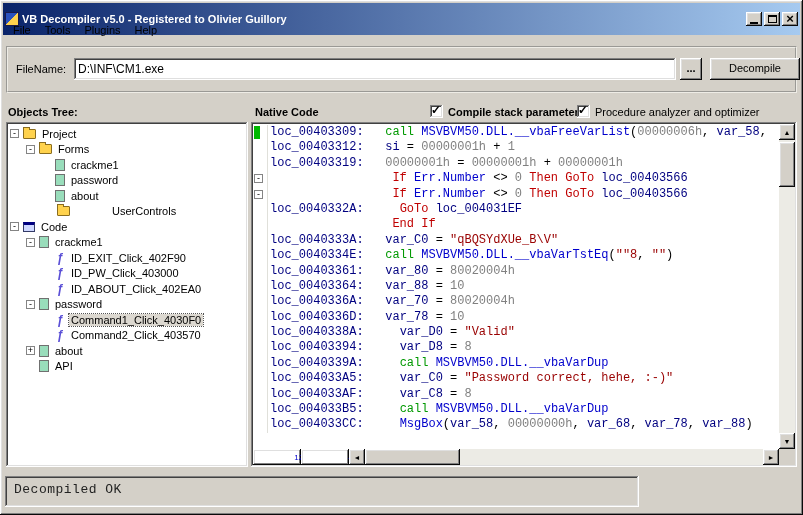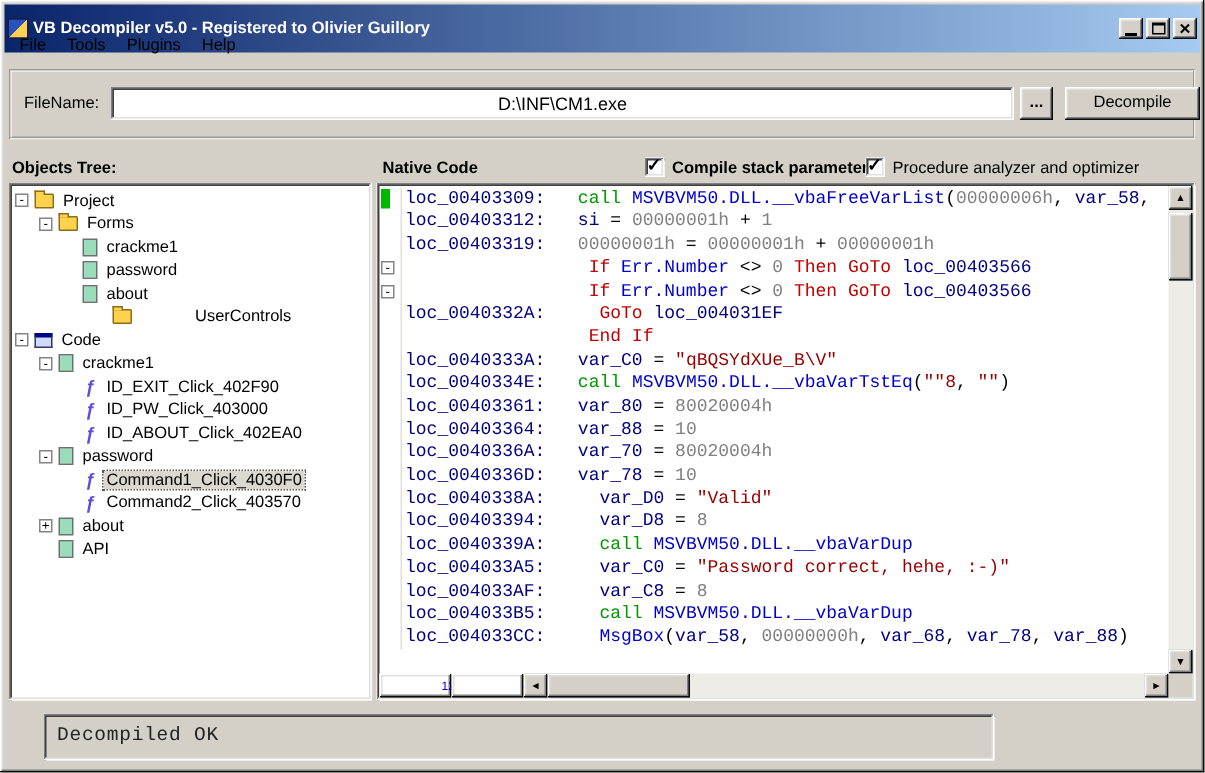--- a/index.html
+++ b/index.html
@@ -28,21 +28,21 @@
 
   
   .menubar{position:absolute;left:3px;top:22px;width:717px;height:19px;display:flex;padding-left:3px;}
   .menu-item{padding:2px 7px;cursor:default;}
 
   
   .filegroup{position:absolute;left:6px;top:46px;width:791px;height:47px;border:2px groove #eeece6;}
   .filelabel{position:absolute;left:8px;top:15px;}
   .fileinput{position:absolute;left:66px;top:10px;width:602px;height:22px;border:none;outline:none;
     background:#fff;padding:2px 4px;font-family:"Liberation Sans",sans-serif;font-size:12px;
-    box-shadow:inset -1px -1px #ffffff,inset 1px 1px #808080,inset -2px -2px #dfdfdf,inset 2px 2px #404040;text-align:center;}
+    box-shadow:inset -1px -1px #ffffff,inset 1px 1px #808080,inset -2px -2px #dfdfdf,inset 2px 2px #404040;}
   .browse-btn{position:absolute;left:672px;top:10px;width:22px;height:22px;text-align:center;line-height:20px;font-weight:bold;}
   .decompile-btn{position:absolute;left:702px;top:10px;width:90px;height:22px;text-align:center;line-height:21px;}
 
   
   .hdr-objects{position:absolute;left:8px;top:106px;font-weight:bold;}
   .hdr-native{position:absolute;left:255px;top:106px;font-weight:bold;}
   .checkbox{position:absolute;width:13px;height:13px;background:#fff;
     box-shadow:inset -1px -1px #ffffff,inset 1px 1px #808080,inset -2px -2px #dfdfdf,inset 2px 2px #404040;}
   .checkbox.checked::after{content:"✓";position:absolute;left:1px;top:-2px;font-size:12px;font-weight:bold;color:#000;}
   #cb1{left:430px;top:105px;} #cb1-label{position:absolute;left:448px;top:106px;font-weight:bold;}
@@ -96,21 +96,21 @@
     box-shadow:inset -1px -1px #0a0a0a,inset 1px 1px #ffffff,inset -2px -2px #808080,inset 2px 2px #dfdfdf;background:#d4d0c8;}
   .vs-up{position:absolute;top:0;left:0;} .vs-down{position:absolute;bottom:0;left:0;}
   .h-thumb{width:95px;height:16px;flex:0 0 auto;
     box-shadow:inset -1px -1px #0a0a0a,inset 1px 1px #ffffff,inset -2px -2px #808080,inset 2px 2px #dfdfdf;background:#d4d0c8;}
   .h-track-fill{flex:1;}
   .sb-corner{position:absolute;right:2px;bottom:2px;width:16px;height:16px;background:#d4d0c8;}
 
   
   .statusbar{position:absolute;left:5px;top:476px;width:634px;height:31px;
     box-shadow:inset -1px -1px #ffffff,inset 1px 1px #808080,inset -2px -2px #dfdfdf,inset 2px 2px #404040;
-    background:var(--window-bg,#d4d0c8);margin-left:24px;}
+    background:var(--window-bg,#d4d0c8);}
   .status-text{position:absolute;left:9px;top:6px;font-family:"Liberation Mono","DejaVu Sans Mono",monospace;font-size:13px;color:#222;letter-spacing:0.5px;}
 </style>
 </head>
 <body>
 
 <div id="window">
 
   <div class="titlebar">
     <div class="title-icon"></div>
     <div class="title-text">VB Decompiler v5.0 - Registered to Olivier Guillory</div>
@@ -163,21 +163,21 @@
       <div class="tree-row" style="padding-left: 34px;">
         <span class="expander-spacer"></span>
         <span class="ticon ticon-form"></span>
         <span class="tlabel">password</span>
       </div>
       <div class="tree-row" style="padding-left: 34px;">
         <span class="expander-spacer"></span>
         <span class="ticon ticon-form"></span>
         <span class="tlabel">about</span>
       </div>
-      <div class="tree-row" style="padding-left: 18px; gap: 36px;">
+      <div class="tree-row" style=" gap: 36px;">
         <span class="expander-spacer"></span>
         <span class="ticon ticon-folder"></span>
         <span class="tlabel">UserControls</span>
       </div>
       <div class="tree-row" style="padding-left: 2px;">
         <span class="expander">-</span>
         <span class="ticon ticon-code"></span>
         <span class="tlabel">Code</span>
       </div>
       <div class="tree-row" style="padding-left: 18px;">

